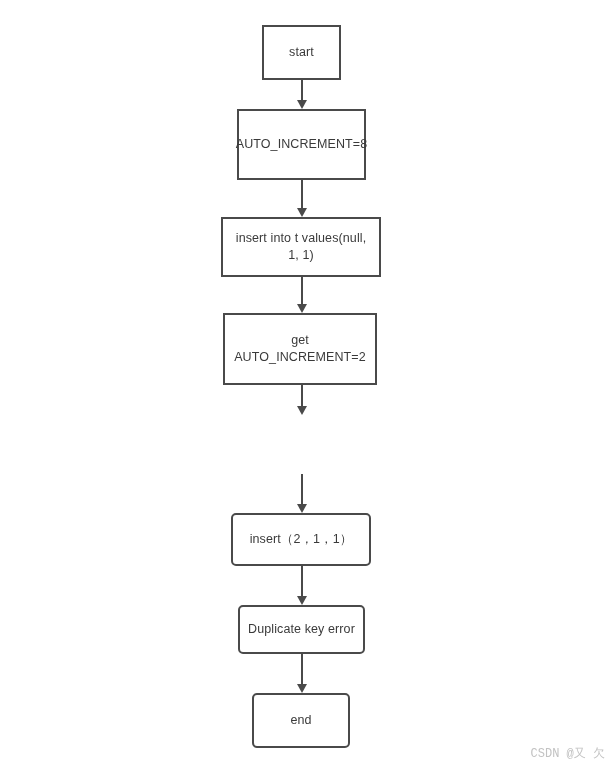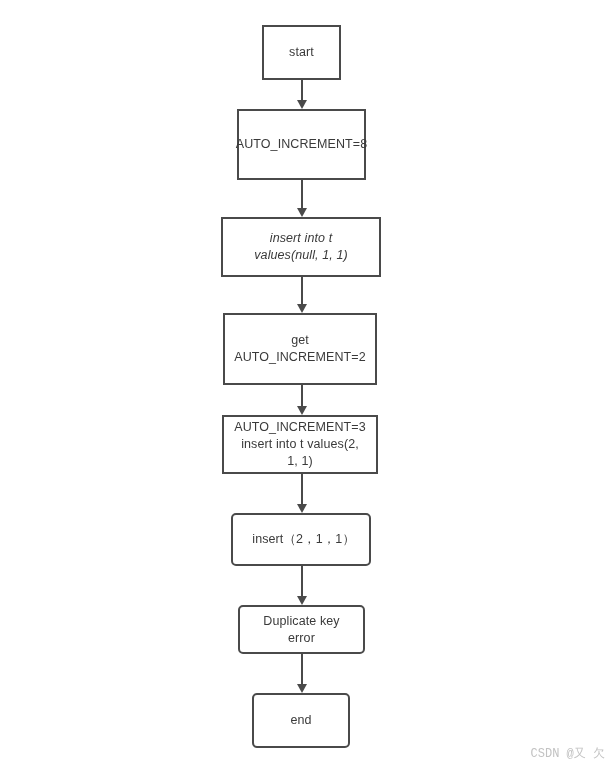--- a/index.html
+++ b/index.html
@@ -25,21 +25,21 @@
     background: #ffffff;
     border: 2px solid #4a4a4a;
     display: flex;
     align-items: center;
     justify-content: center;
     text-align: center;
     color: #3a3a3a;
     font-size: 12.5px;
     line-height: 1.35;
     letter-spacing: 0.1px;
-    padding: 2px 14px;
+    padding: 2px 6px;
   }
   .node.rounded {
     border-radius: 5px;
   }
   .node-text {
     white-space: pre-line;
     display: block;
   }
   .edge {
     position: absolute;
@@ -101,31 +101,27 @@
     <div class="edge" style="left: 301px; top: 654px; width: 2px; height: 39px;">
       <div class="edge-line" style="height: 31px;"></div>
       <div class="edge-head" style="top: 30px;"></div>
     </div>
     <div class="node" style="left: 262px; top: 25px; width: 79px; height: 55px; border-color: rgb(74, 74, 74); color: rgb(58, 58, 58);">
       <span class="node-text">start</span>
     </div>
     <div class="node" style="left: 237px; top: 109px; width: 129px; height: 71px; border-color: rgb(74, 74, 74); color: rgb(58, 58, 58);">
       <span class="node-text">AUTO_INCREMENT=8</span>
     </div>
-    <div class="node" style="left: 221px; top: 217px; width: 160px; height: 60px; border-color: rgb(74, 74, 74); color: rgb(58, 58, 58); font-style: italic;">
+    <div class="node" style="left: 221px; top: 217px; width: 160px; height: 60px; border-color: rgb(74, 74, 74); color: rgb(58, 58, 58);">
       <span class="node-text">insert into t values(null, 1, 1)</span>
     </div>
     <div class="node" style="left: 223px; top: 313px; width: 154px; height: 72px; border-color: rgb(74, 74, 74); color: rgb(58, 58, 58); text-align: center;">
       <span class="node-text">get AUTO_INCREMENT=2</span>
     </div>
-    <div class="node" style="left: 222px; top: 415px; width: 156px; height: 59px; border-color: rgb(74, 74, 74); color: rgb(58, 58, 58);">
-      <span class="node-text">AUTO_INCREMENT=3
-insert into t values(2, 1, 1)</span>
-    </div>
-    <div class="node rounded" style="left: 231px; top: 513px; width: 140px; height: 53px; border-color: rgb(74, 74, 74); color: rgb(58, 58, 58); justify-content: flex-end;">
+    <div class="node rounded" style="left: 231px; top: 513px; width: 140px; height: 53px; border-color: rgb(74, 74, 74); color: rgb(58, 58, 58);">
       <span class="node-text">insert（2，1，1）</span>
     </div>
     <div class="node rounded" style="left: 238px; top: 605px; width: 127px; height: 49px; border-color: rgb(74, 74, 74); color: rgb(58, 58, 58);">
       <span class="node-text">Duplicate key error</span>
     </div>
     <div class="node rounded" style="left: 252px; top: 693px; width: 98px; height: 55px; border-color: rgb(74, 74, 74); color: rgb(58, 58, 58);">
       <span class="node-text">end</span>
     </div>
     <div id="watermark" style="color: rgb(194, 194, 194);">CSDN @又 欠</div>
   </div>

